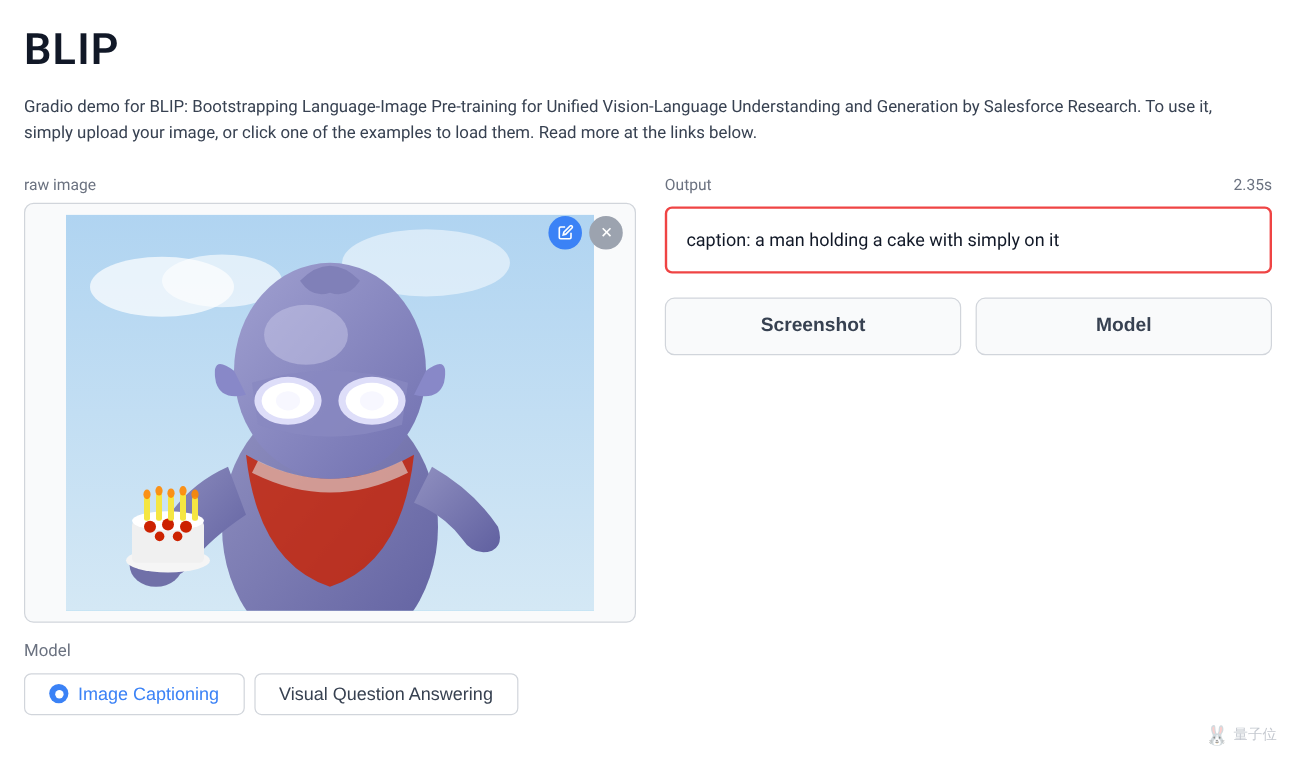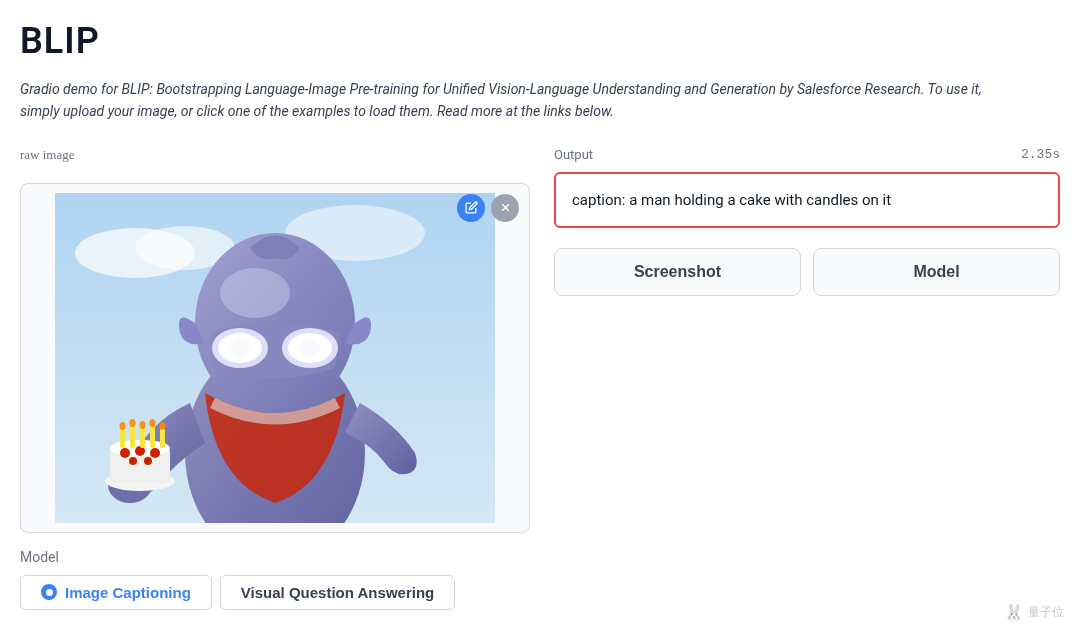--- a/index.html
+++ b/index.html
@@ -29,40 +29,38 @@
       margin-bottom: 16px;
       letter-spacing: 1px;
     }
 
     .page-description {
       font-size: 14px;
       color: #374151;
       line-height: 1.6;
       margin-bottom: 24px;
       max-width: 1000px;
-      font-style: italic;
     }
 
     .main-content {
       display: flex;
       gap: 24px;
       align-items: flex-start;
     }
 
     
     .left-panel {
       flex: 0 0 510px;
     }
 
     .panel-label {
       font-size: 13px;
       color: #6b7280;
-      margin-bottom: 20px;
+      margin-bottom: 7px;
       font-weight: 400;
-      font-family: Liberation Serif, serif;
     }
 
     .image-upload-area {
       border: 1px solid #d1d5db;
       border-radius: 8px;
       position: relative;
       overflow: hidden;
       background: #f9fafb;
       height: 350px;
       display: flex;
@@ -114,21 +112,21 @@
       display: flex;
       gap: 8px;
     }
 
     .model-tab {
       padding: 8px 20px;
       border-radius: 6px;
       border: 1px solid #d1d5db;
       cursor: pointer;
       font-size: 15px;
-      font-weight: 700;
+      font-weight: 400;
       background: #ffffff;
       color: #374151;
     }
 
     .model-tab.active {
       background: #ffffff;
       color: #3b82f6;
       border-color: #d1d5db;
       display: flex;
       align-items: center;
@@ -166,21 +164,20 @@
     }
 
     .output-label {
       font-size: 13px;
       color: #6b7280;
     }
 
     .output-time {
       font-size: 13px;
       color: #6b7280;
-      font-family: Liberation Mono, monospace;
     }
 
     .output-text-box {
       border: 2px solid #ef4444;
       border-radius: 6px;
       padding: 12px 16px;
       font-size: 15px;
       color: #111827;
       background: #ffffff;
       min-height: 56px;
@@ -343,21 +340,21 @@
       </div>
     </div>
 
     <div class="right-panel">
       <div class="output-header">
         <span class="output-label">Output</span>
         <span class="output-time">2.35s</span>
       </div>
 
       <div class="output-text-box">
-        <span>caption: a man holding a cake with candles on it</span>
+        <span>caption: a man holding a cake with simply on it</span>
       </div>
 
       <div class="action-buttons">
         <button class="action-btn">Screenshot</button>
         <button class="action-btn">Model</button>
       </div>
     </div>
 
   </div>
 

